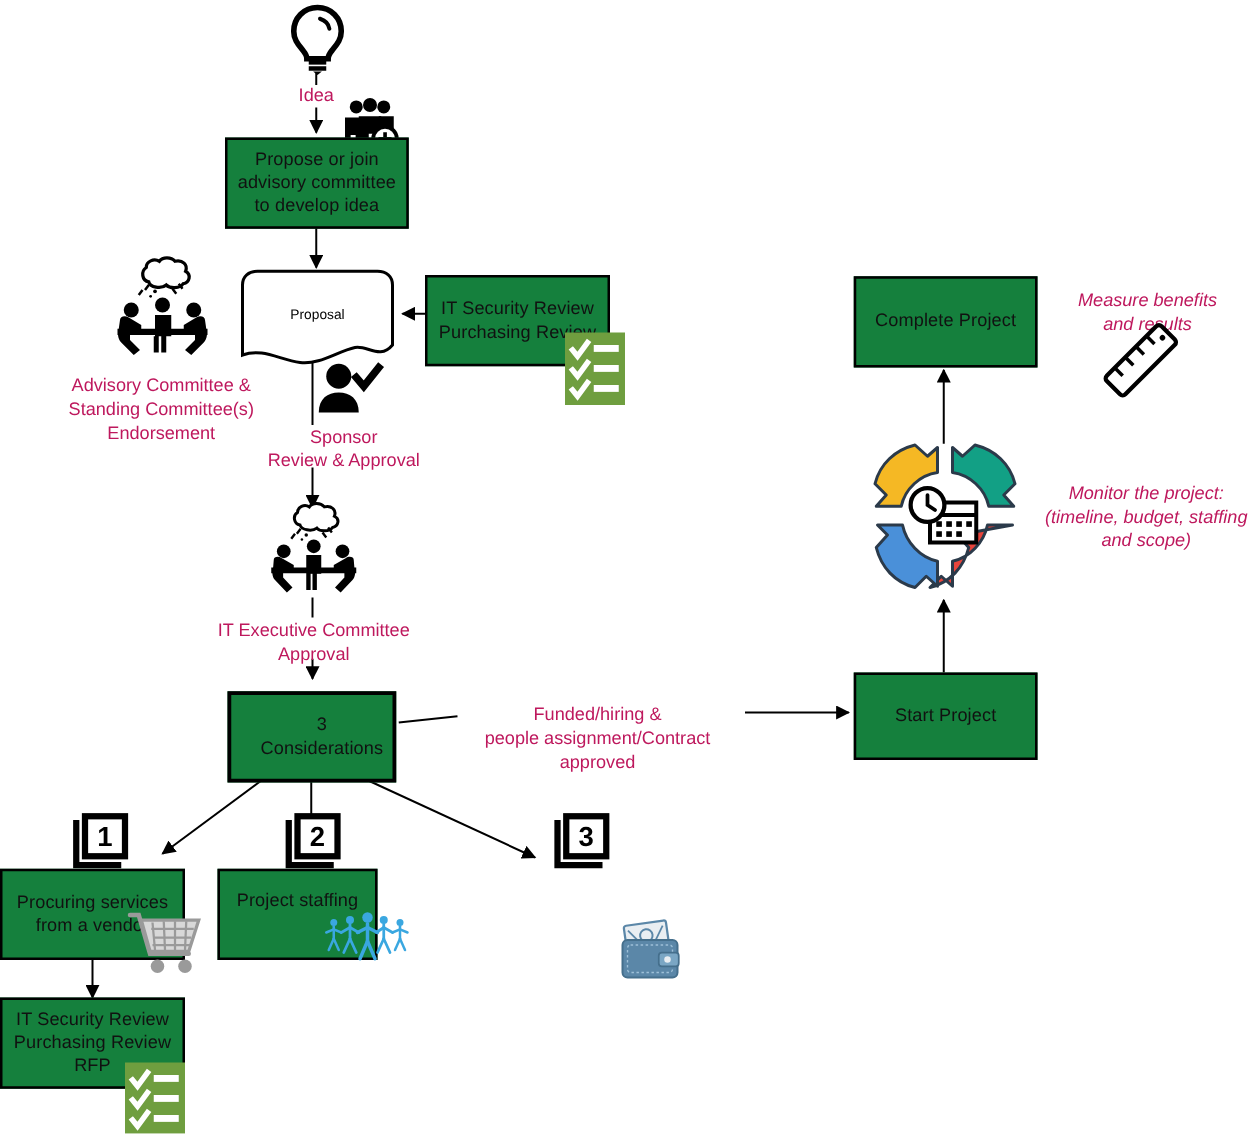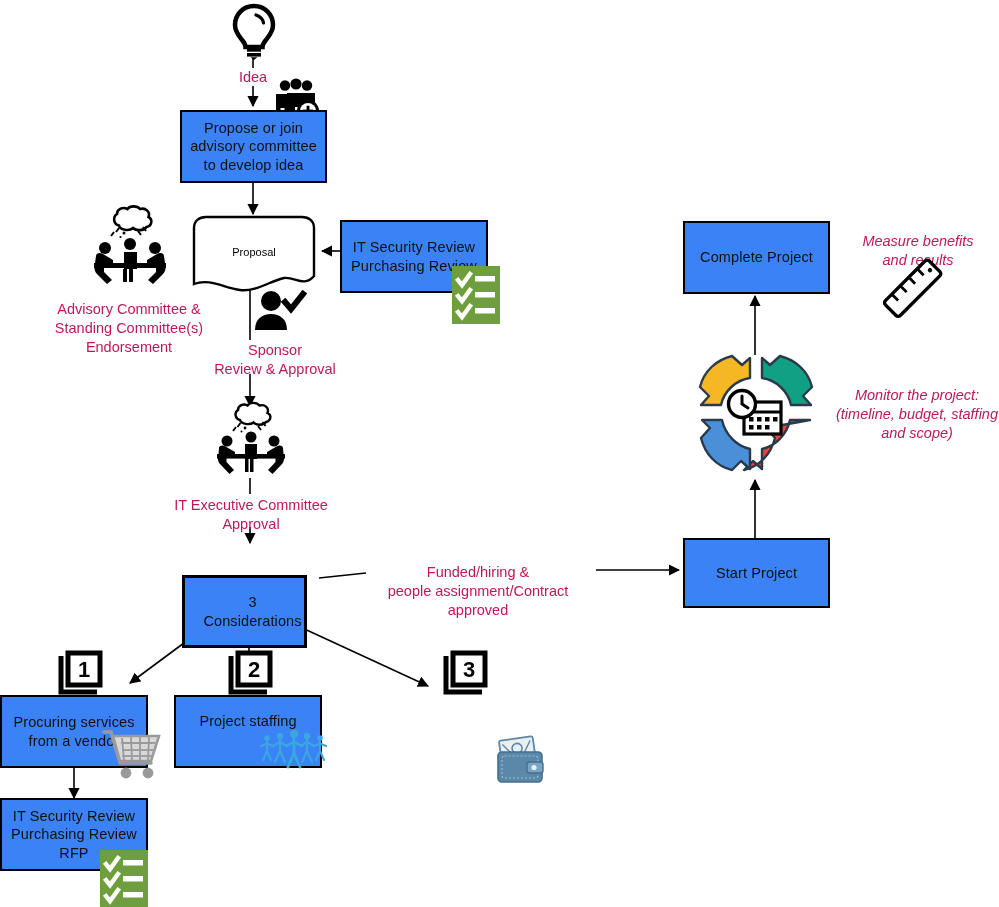--- a/index.html
+++ b/index.html
@@ -1,19 +1,19 @@
 <!DOCTYPE html>
 <html><head>
 <meta charset="utf-8">
 <style>
   html,body{margin:0;padding:0;background:#ffffff;}
   body{font-family:"Liberation Sans",sans-serif;color:#000;}
   #stage{position:relative;width:999px;height:907px;overflow:hidden;background:#fff;}
   #wires{position:absolute;left:0;top:0;width:999px;height:907px;pointer-events:none;}
-  .node{position:absolute;box-sizing:border-box;background:#3b82f6;border:2px solid #000;
+  .node{position:absolute;box-sizing:border-box;background:#15803d;border:2px solid #000;
         display:flex;align-items:center;justify-content:center;text-align:center;
         font-size:14.5px;line-height:1.28;color:#111;letter-spacing:.1px;}
   .node.thick{border-width:3px;}
   .node .txt{padding:0 6px;white-space:pre-line;}
   .lbl{position:absolute;font-size:14.5px;line-height:1.3;color:#be185d;white-space:pre-line;}
   .lbl.c{text-align:center;}
   .lbl.l{text-align:center;font-style:italic;}
   .icon{position:absolute;}
   .doc{position:absolute;}
   svg{display:block;overflow:visible;}
@@ -165,21 +165,21 @@
       <path d="M11 48 C11 45.5 14.5 44.5 17.5 46.5 L27 52 L27 57 L18.5 57 L18.5 62 L26 70 L21.5 74 L12 64 C9.5 61.5 9.5 56.5 10.5 54 Z" fill="#000"></path>
       <path d="M75 48 C75 45.5 71.5 44.5 68.5 46.5 L59 52 L59 57 L67.5 57 L67.5 62 L60 70 L64.5 74 L74 64 C76.5 61.5 76.5 56.5 75.5 54 Z" fill="#000"></path>
       <rect x="9" y="54" width="68" height="4.6" fill="#000"></rect>
       <path d="M25 31 l3 -4 M29.5 27 l3 -4 M53 30 l-3 -4 M57.5 26 l-3 -4" stroke="#000" stroke-width="1.9" fill="none"></path>
     </svg>
   </div>
 
   <div class="lbl c" style="left:155px;top:496px;width:192px;">IT Executive Committee
 Approval</div>
 
-  <div class="node thick" style="left:182px;top:575px;width:125px;height:73px;padding-left:16px;">
+  <div class="node thick" style="left:182px;top:553px;width:135px;height:73px;padding-left:16px;">
     <span class="txt">3 Considerations</span>
   </div>
 
   <div class="lbl c" style="left:358px;top:563px;width:240px;">Funded/hiring &amp;
 people assignment/Contract approved</div>
 
   <div class="icon" style="left:57px;top:650px;width:48px;height:48px;">
     <svg width="48" height="48" viewBox="0 0 48 48">
       <path d="M4 6 L4 42 L40 42" fill="none" stroke="#000" stroke-width="5"></path>
       <rect x="11" y="3" width="32" height="32" fill="#fff" stroke="#000" stroke-width="5"></rect>
@@ -218,21 +218,21 @@
         <line x1="20" y1="12" x2="22" y2="34"></line>
           <line x1="29" y1="11" x2="30" y2="34"></line>
         <line x1="38" y1="11" x2="38" y2="34"></line>
           <line x1="47" y1="11" x2="46" y2="34"></line>
       </g>
       <circle cx="24" cy="47" r="5.4" fill="#9a9a9a"></circle>
       <circle cx="46" cy="47" r="5.4" fill="#9a9a9a"></circle>
     </svg>
   </div>
 
-  <div class="node" style="left:174px;top:695px;width:148px;height:73px;">
+  <div class="node" style="left:174px;top:695px;width:128px;height:73px;">
     <span class="txt" style="transform:translateY(-10px);">Project staffing</span>
   </div>
   <div class="icon" style="left:258px;top:730px;width:70px;height:40px;">
     <svg width="70" height="40" viewBox="0 0 70 40">
       <g fill="none" stroke="#3aa7e0" stroke-width="2" stroke-linecap="round">
         <g>
             <circle cx="9" cy="8" r="2.8" fill="#3aa7e0" stroke="none"></circle>
             <line x1="9" y1="11" x2="9" y2="21"></line>
             <line x1="9" y1="13.5" x2="3" y2="16"></line>
             <line x1="9" y1="13.5" x2="15" y2="16"></line>

